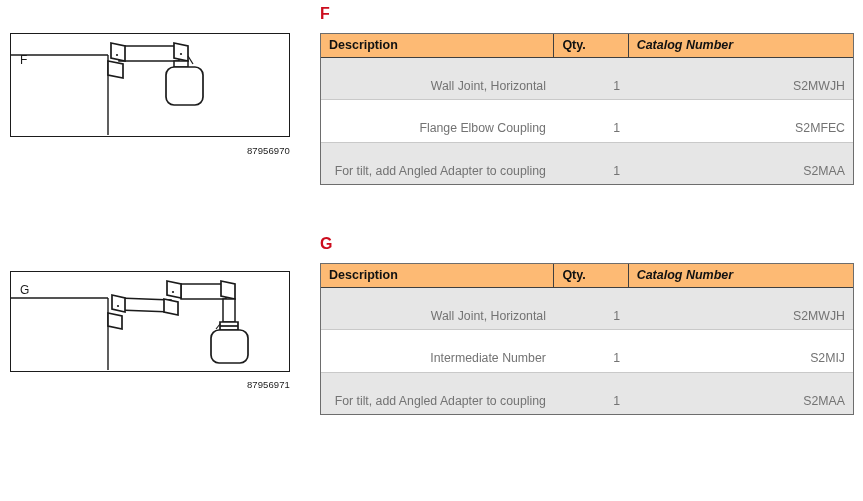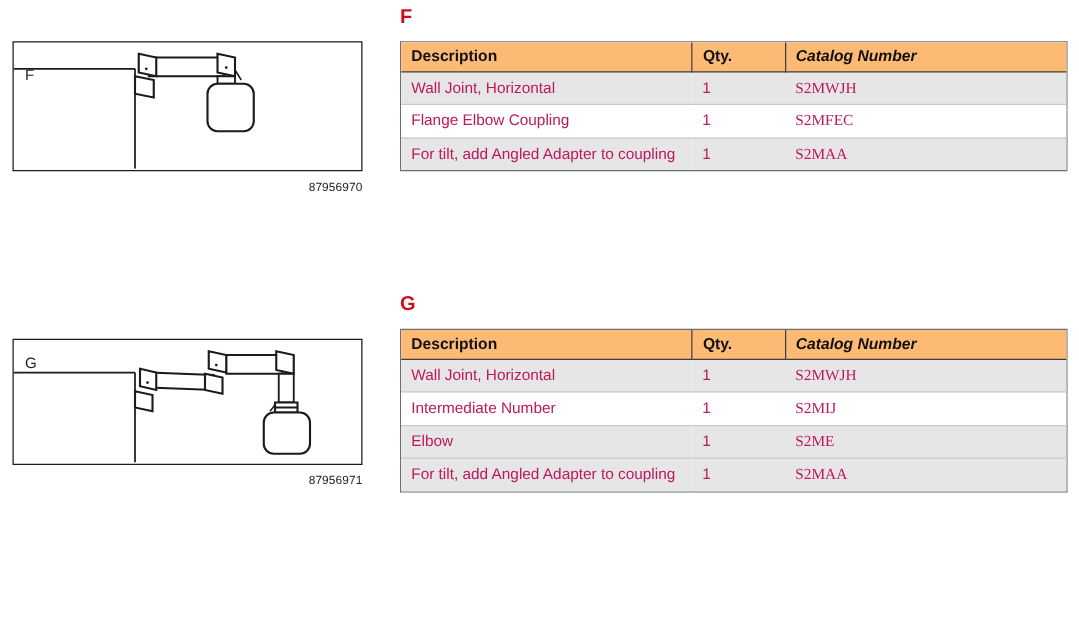--- a/index.html
+++ b/index.html
@@ -96,31 +96,32 @@
     background: #fdba74;
     border-bottom: 1.4px solid #3f3f3f;
     border-right: 1.4px solid #3f3f3f;
     vertical-align: middle;
     white-space: nowrap;
   }
   table.parts thead th:last-child { border-right: none; font-style: italic; }
 
   table.parts tbody td {
     font-size: 12.3px;
-    color: #be185d;
-    padding: 5px 8px 6px 8px;
+    color: #737373;
+    padding: 21px 8px 6px 8px;
     vertical-align: top;
     border-bottom: 1px solid #c9c9c9;
     line-height: 1.17;
+    text-align: right;
   }
   table.parts tbody tr:last-child td { border-bottom: none; }
   table.parts tbody tr.shade td { background: #e6e6e6; }
   table.parts tbody tr.plain td { background: #ffffff; margin-top: 41px; }
   td.qty { padding-left: 9px; }
-  td.cat { padding-left: 9px; font-family: Liberation Serif, serif; }
+  td.cat { padding-left: 9px; }
   .multi { white-space: pre-line; }
 </style>
 </head>
 <body>
 
 <div class="page">
 
   <div class="panel" id="panel-f">
 
     <div class="illus-col">
@@ -292,25 +293,20 @@
               <td class="desc multi">Wall Joint, Horizontal</td>
               <td class="qty multi">1</td>
               <td class="cat multi">S2MWJH</td>
             </tr>
             <tr class="plain">
               <td class="desc multi">Intermediate Number</td>
               <td class="qty multi">1</td>
               <td class="cat multi">S2MIJ</td>
             </tr>
             <tr class="shade">
-              <td class="desc multi">Elbow</td>
-              <td class="qty multi">1</td>
-              <td class="cat multi">S2ME</td>
-            </tr>
-            <tr class="shade">
               <td class="desc multi">For tilt, add Angled Adapter to coupling</td>
               <td class="qty multi">1</td>
               <td class="cat multi">S2MAA</td>
             </tr>
           </tbody>
         </table>
       </div>
     </div>
   </div>
 

